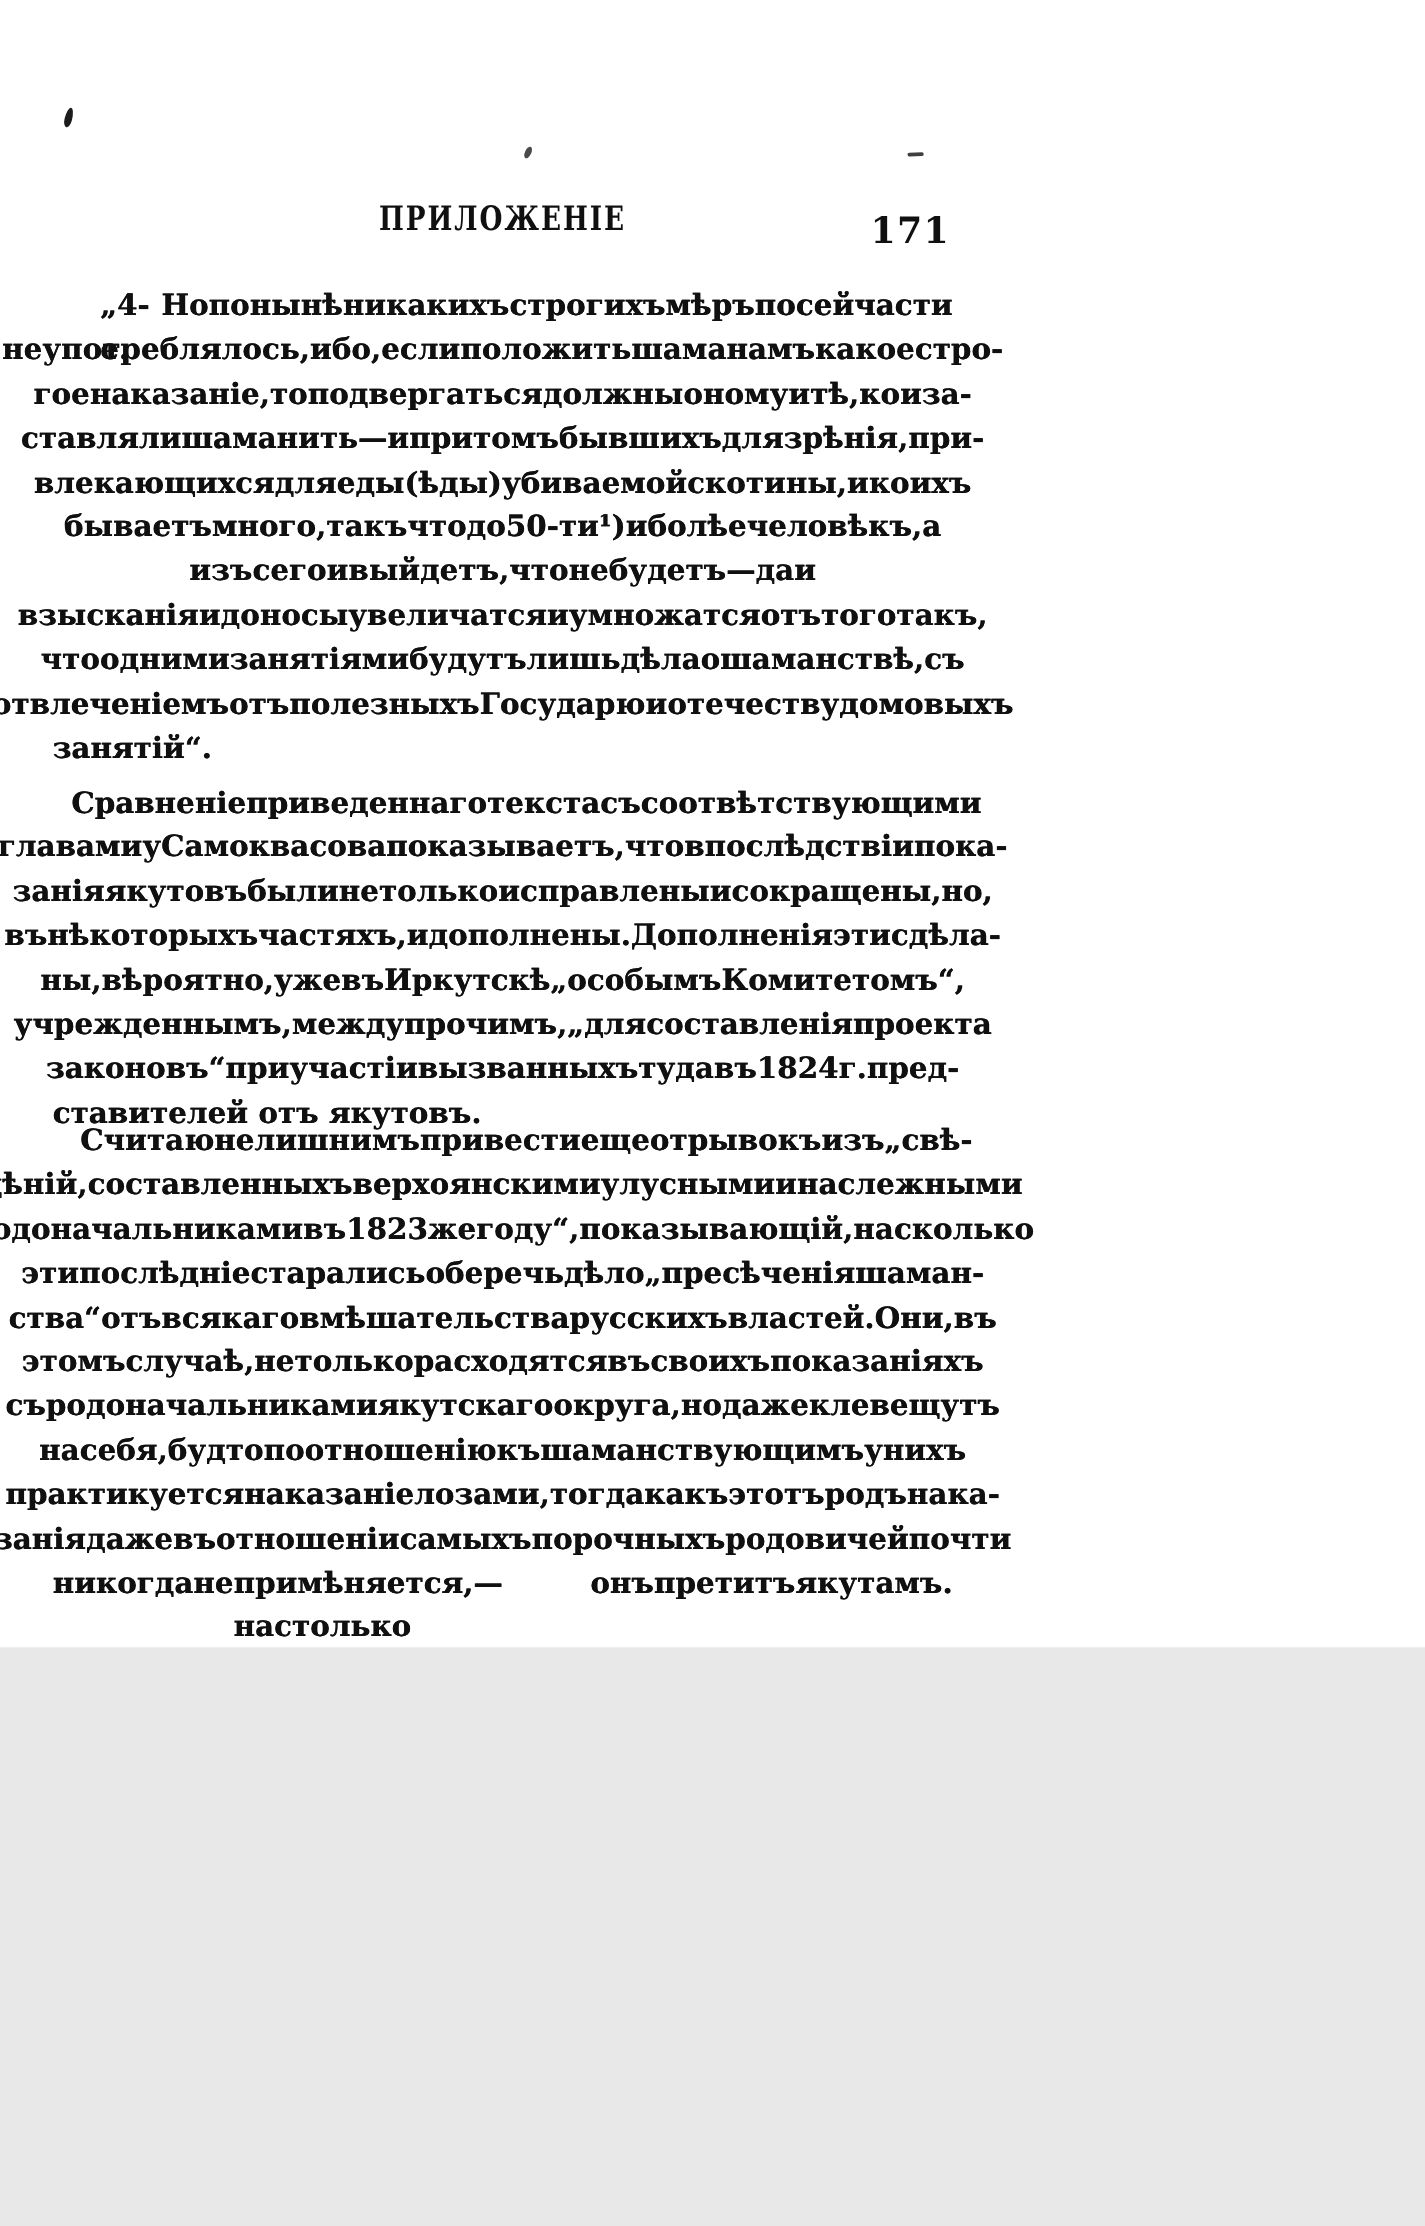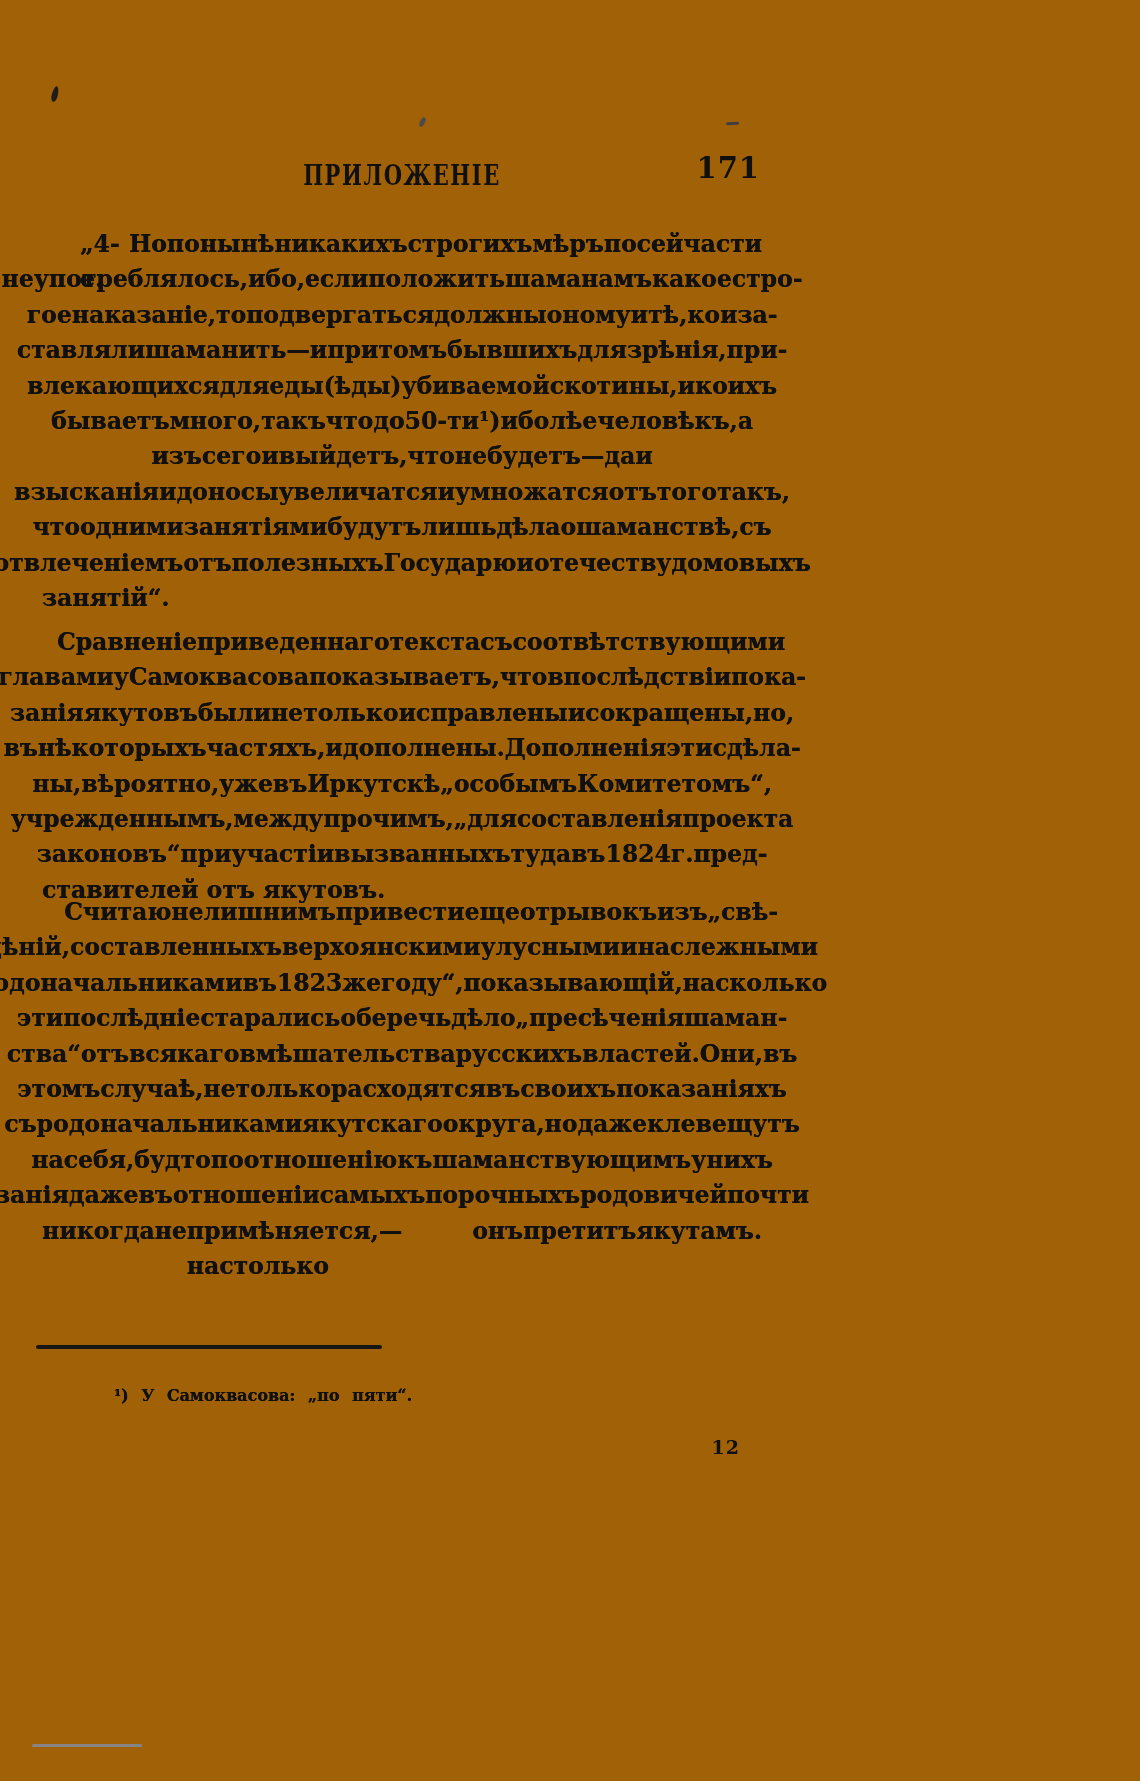--- a/index.html
+++ b/index.html
@@ -1,35 +1,35 @@
 <!DOCTYPE html>
 <html><head>
 <meta charset="utf-8">
 <style>
   html,body{margin:0;padding:0;background:#e8e8e8;}
   .page{
     position:relative;
-    width:1140px;height:1781px;
-    background:#a16207;
+    width:1140px;height:1318px;
+    background:#ffffff;
     overflow:hidden;
     font-family:"DejaVu Serif","Liberation Serif",serif;
     font-weight:700;
     color:#101010;
   }
   .column{position:absolute;left:42px;top:0;width:720px;height:100%;}
   
   .title{
     position:absolute;top:160px;left:0;right:0;
     text-align:center;
     font-size:27px;letter-spacing:2px;
     transform:scaleX(.78);transform-origin:50% 50%;
     white-space:nowrap;
   }
   .pagenum{
-    position:absolute;top:151px;right:2px;
+    position:absolute;top:167px;right:2px;
     font-size:29px;letter-spacing:1px;
   }
   
   .para{position:absolute;left:0;width:720px;}
   .p1{top:227px;}
   .p2{top:625px;}
   .p3{top:895px;}
   .line{
     height:35.4px;line-height:35.4px;
     font-size:23.5px;
@@ -329,20 +329,30 @@
           <span>себя,</span>
           <span>будто</span>
           <span>по</span>
           <span>отношенію</span>
           <span>къ</span>
           <span>шаманствующимъ</span>
           <span>у</span>
           <span>нихъ</span>
         </div>
       <div class="line j">
+          <span>практикуется</span>
+          <span>наказаніе</span>
+          <span>лозами,</span>
+          <span>тогда</span>
+          <span>какъ</span>
+          <span>этотъ</span>
+          <span>родъ</span>
+          <span>нака-</span>
+        </div>
+      <div class="line j">
           <span>занія</span>
           <span>даже</span>
           <span>въ</span>
           <span>отношеніи</span>
           <span>самыхъ</span>
           <span>порочныхъ</span>
           <span>родовичей</span>
           <span>почти</span>
         </div>
       <div class="line j">

